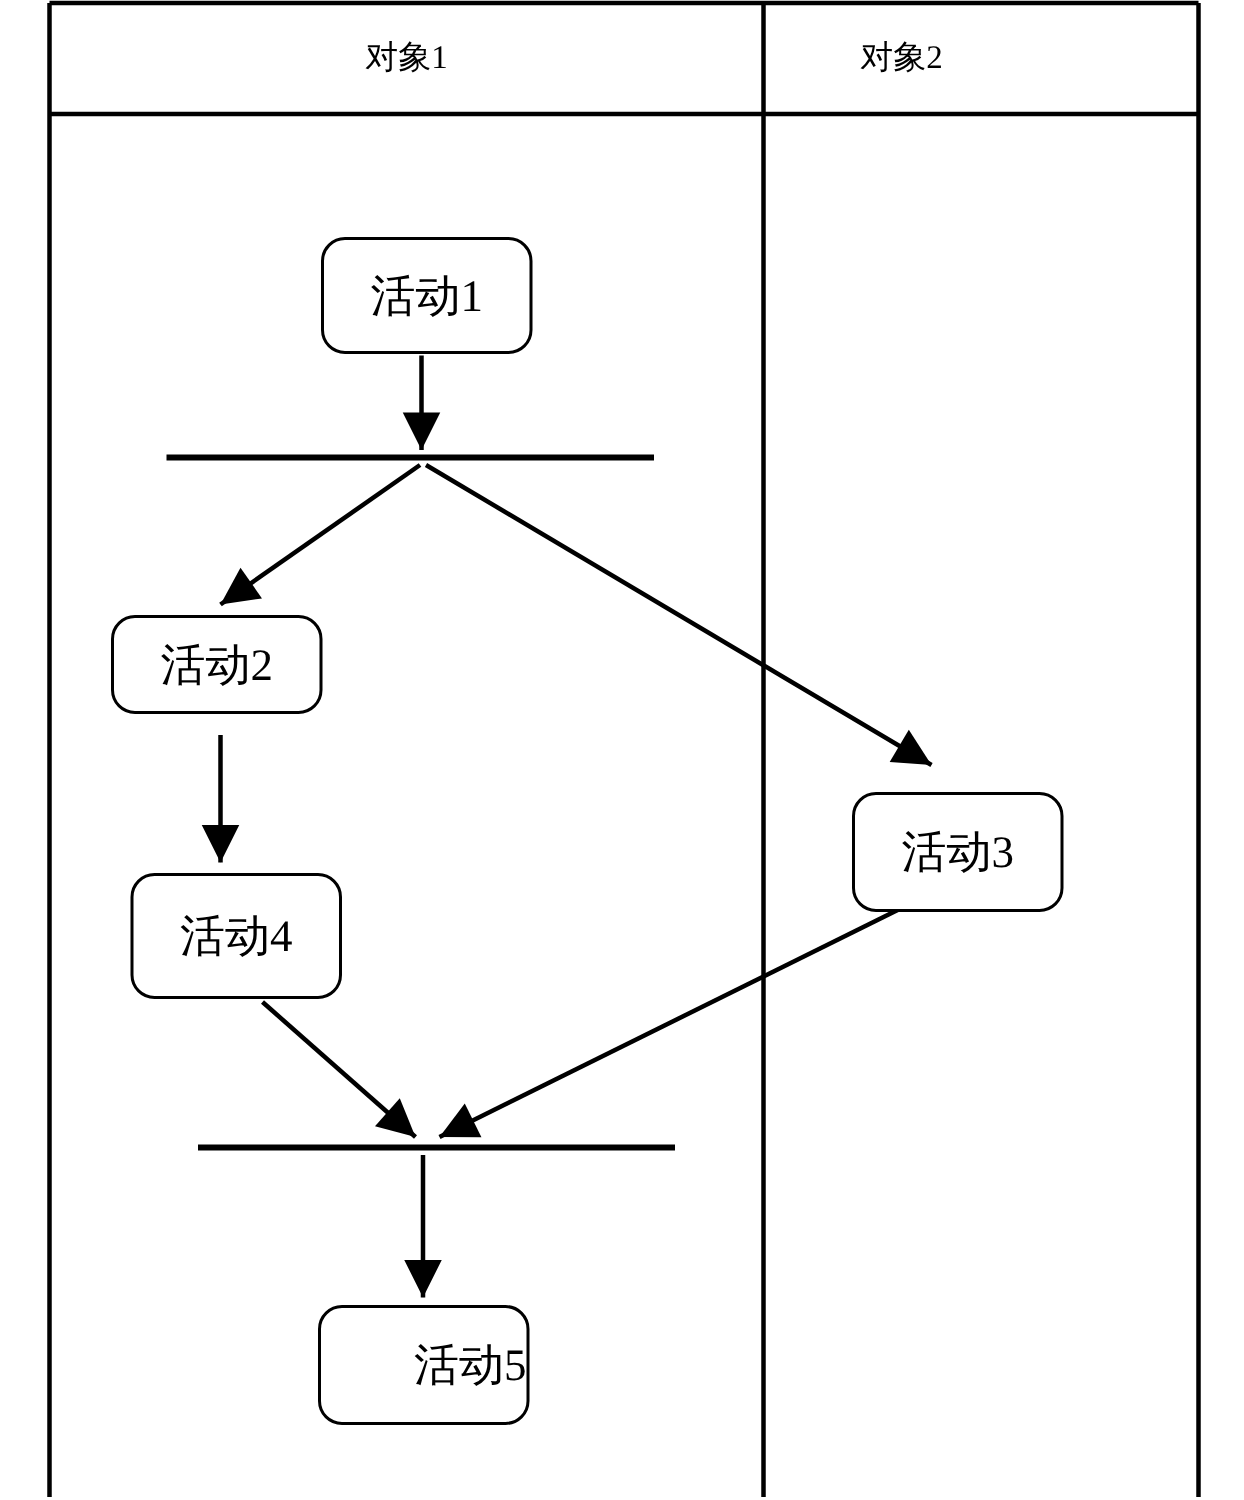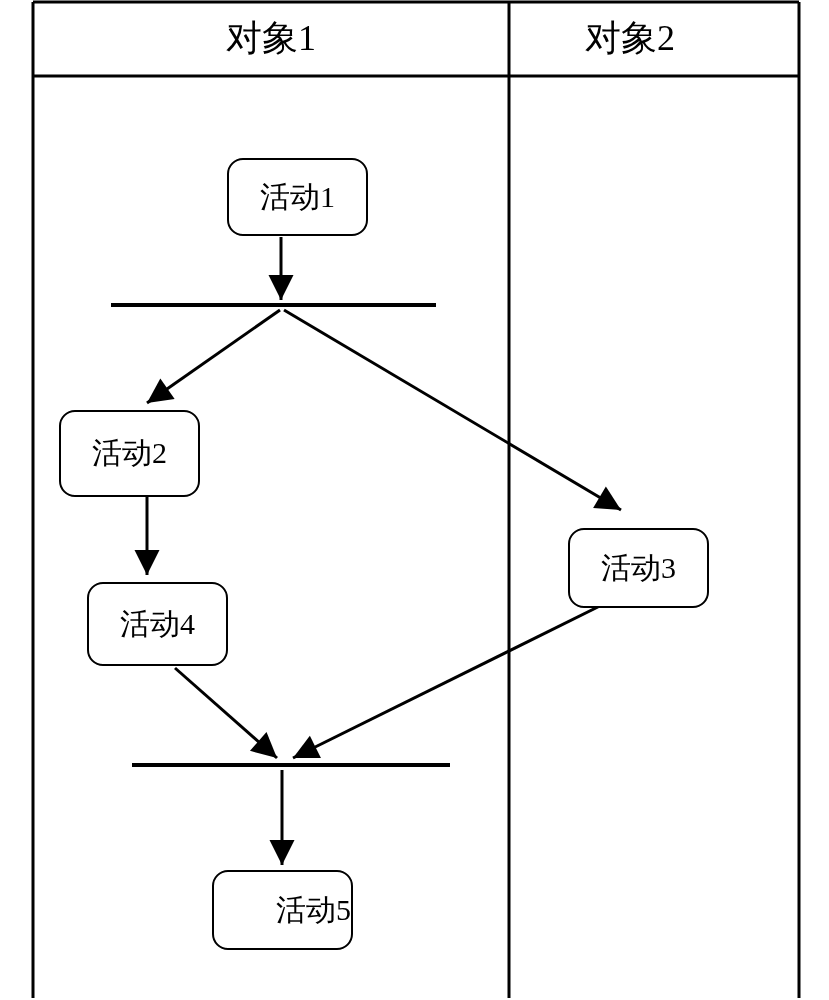--- a/index.html
+++ b/index.html
@@ -16,21 +16,21 @@
   }
   svg { display: block; }
 
   .lane-header {
     position: absolute;
     top: 0;
     height: 76px;
     display: flex;
     align-items: center;
     justify-content: center;
-    font-size: 36px;
+    font-size: 22px;
     color: #000;
   }
   .node {
     position: absolute;
     background: #fff;
     border: 2px solid #000;
     border-radius: 16px;
     display: flex;
     align-items: center;
     justify-content: center;
@@ -40,21 +40,21 @@
   }
 </style>
 </head>
 <body>
 
 <div class="canvas">
 
   <div class="lane-header" style="left:33px; width:476px;">
     <span>对象1</span>
   </div>
-  <div class="lane-header" style="left:509px; width:242px;">
+  <div class="lane-header" style="left:480px; width:242px;">
     <span>对象2</span>
   </div>
 
   <svg width="829" height="1000" style="position:absolute;left:0;top:0">
     <defs>
       <marker id="arrow" viewBox="0 0 12 12" refX="11" refY="6" markerWidth="10" markerHeight="10" orient="auto-start-reverse">
         <path d="M1,1 L11,6 L1,11 z" fill="#000"></path>
       </marker>
     </defs>
 
@@ -76,25 +76,25 @@
 
     <line x1="147" y1="490" x2="147" y2="575" stroke="#000" stroke-width="3" marker-end="url(#arrow)"></line>
 
     <line x1="175" y1="668" x2="277" y2="758" stroke="#000" stroke-width="3" marker-end="url(#arrow)"></line>
 
     <line x1="622" y1="595" x2="293" y2="758" stroke="#000" stroke-width="3" marker-end="url(#arrow)"></line>
 
     <line x1="282" y1="770" x2="282" y2="865" stroke="#000" stroke-width="3" marker-end="url(#arrow)"></line>
   </svg>
 
-  <div class="node" style="left:227px; top:158px; width:141px; height:78px;">
+  <div class="node" style="left:214px; top:158px; width:141px; height:78px;">
     <span>活动1</span>
   </div>
 
-  <div class="node" style="left:59px; top:410px; width:141px; height:87px;">
+  <div class="node" style="left:74px; top:410px; width:141px; height:66px;">
     <span>活动2</span>
   </div>
 
   <div class="node" style="left:568px; top:528px; width:141px; height:80px;">
     <span>活动3</span>
   </div>
 
   <div class="node" style="left:87px; top:582px; width:141px; height:84px;">
     <span>活动4</span>
   </div>

